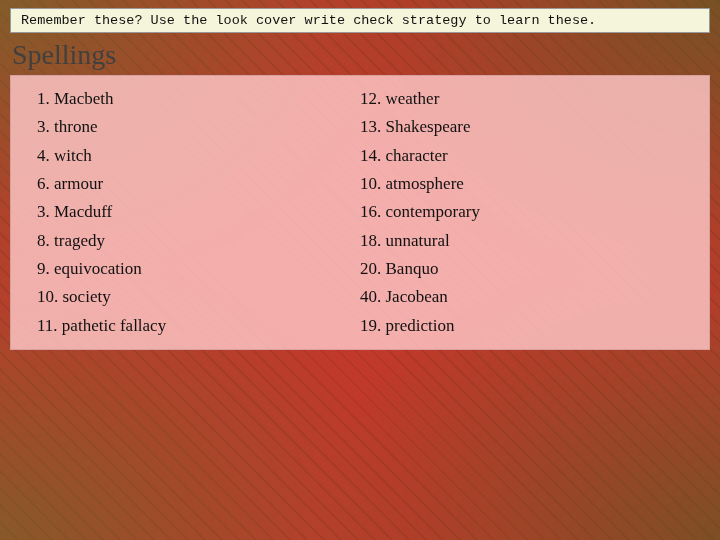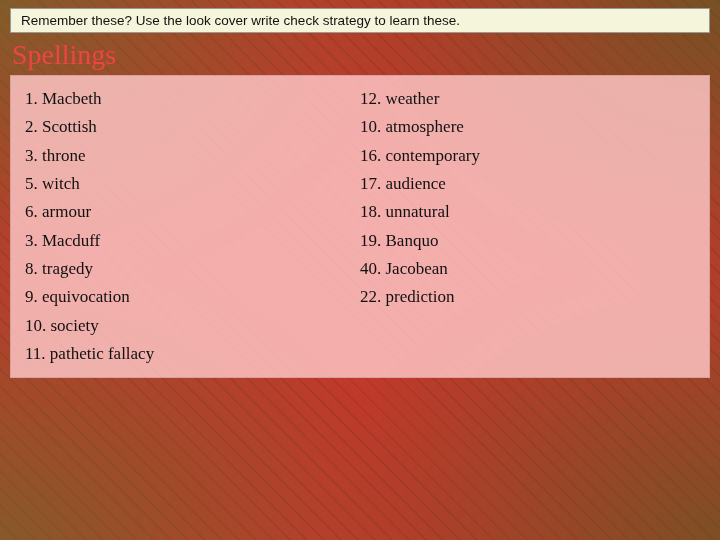--- a/index.html
+++ b/index.html
@@ -46,37 +46,37 @@
       width: 720px;
       height: 540px;
       padding: 8px 10px;
     }
 
     .notice-bar {
       background-color: #f5f5dc;
       border: 1.5px solid #999;
       padding: 4px 10px;
       font-size: 13.5px;
-      font-family: Liberation Sans, sans-serif;
+      font-family: Liberation Mono, monospace;
       color: #111;
       margin-bottom: 6px;
     }
 
     .spellings-heading {
       font-size: 28px;
       font-family: 'Comic Sans MS', cursive;
-      color: #ef4444;
+      color: #404040;
       margin-bottom: 4px;
       padding-left: 2px;
     }
 
     .spellings-box {
       background-color: rgba(255, 200, 200, 0.82);
       border: 1px solid rgba(200,150,150,0.6);
-      padding: 10px 14px;
+      padding: 10px 26px;
       display: flex;
       flex-direction: row;
       gap: 0;
     }
 
     .column {
       flex: 1;
       display: flex;
       flex-direction: column;
       gap: 2px;
@@ -99,35 +99,35 @@
 
   <div class="notice-bar">
     <span>Remember these? Use the look cover write check strategy to learn these.</span>
   </div>
 
   <div class="spellings-heading">Spellings</div>
 
   <div class="spellings-box">
     <div class="column" id="col-0">
         <div class="spell-item">1.  Macbeth</div>
-        <div class="spell-item">2.  Scottish</div>
         <div class="spell-item">3.  throne</div>
-        <div class="spell-item">5.  witch</div>
+        <div class="spell-item">4.  witch</div>
         <div class="spell-item">6.  armour</div>
         <div class="spell-item">3.  Macduff</div>
         <div class="spell-item">8.  tragedy</div>
         <div class="spell-item">9.  equivocation</div>
         <div class="spell-item">10. society</div>
         <div class="spell-item">11. pathetic fallacy</div>
       </div>
     <div class="column" id="col-1">
         <div class="spell-item">12. weather</div>
+        <div class="spell-item">13. Shakespeare</div>
+        <div class="spell-item">14. character</div>
         <div class="spell-item">10. atmosphere</div>
         <div class="spell-item">16. contemporary</div>
-        <div class="spell-item">17. audience</div>
         <div class="spell-item">18. unnatural</div>
-        <div class="spell-item">19. Banquo</div>
+        <div class="spell-item">20. Banquo</div>
         <div class="spell-item">40. Jacobean</div>
-        <div class="spell-item">22. prediction</div>
+        <div class="spell-item">19. prediction</div>
       </div>
   </div>
 
 </div>
 
 </body></html>

